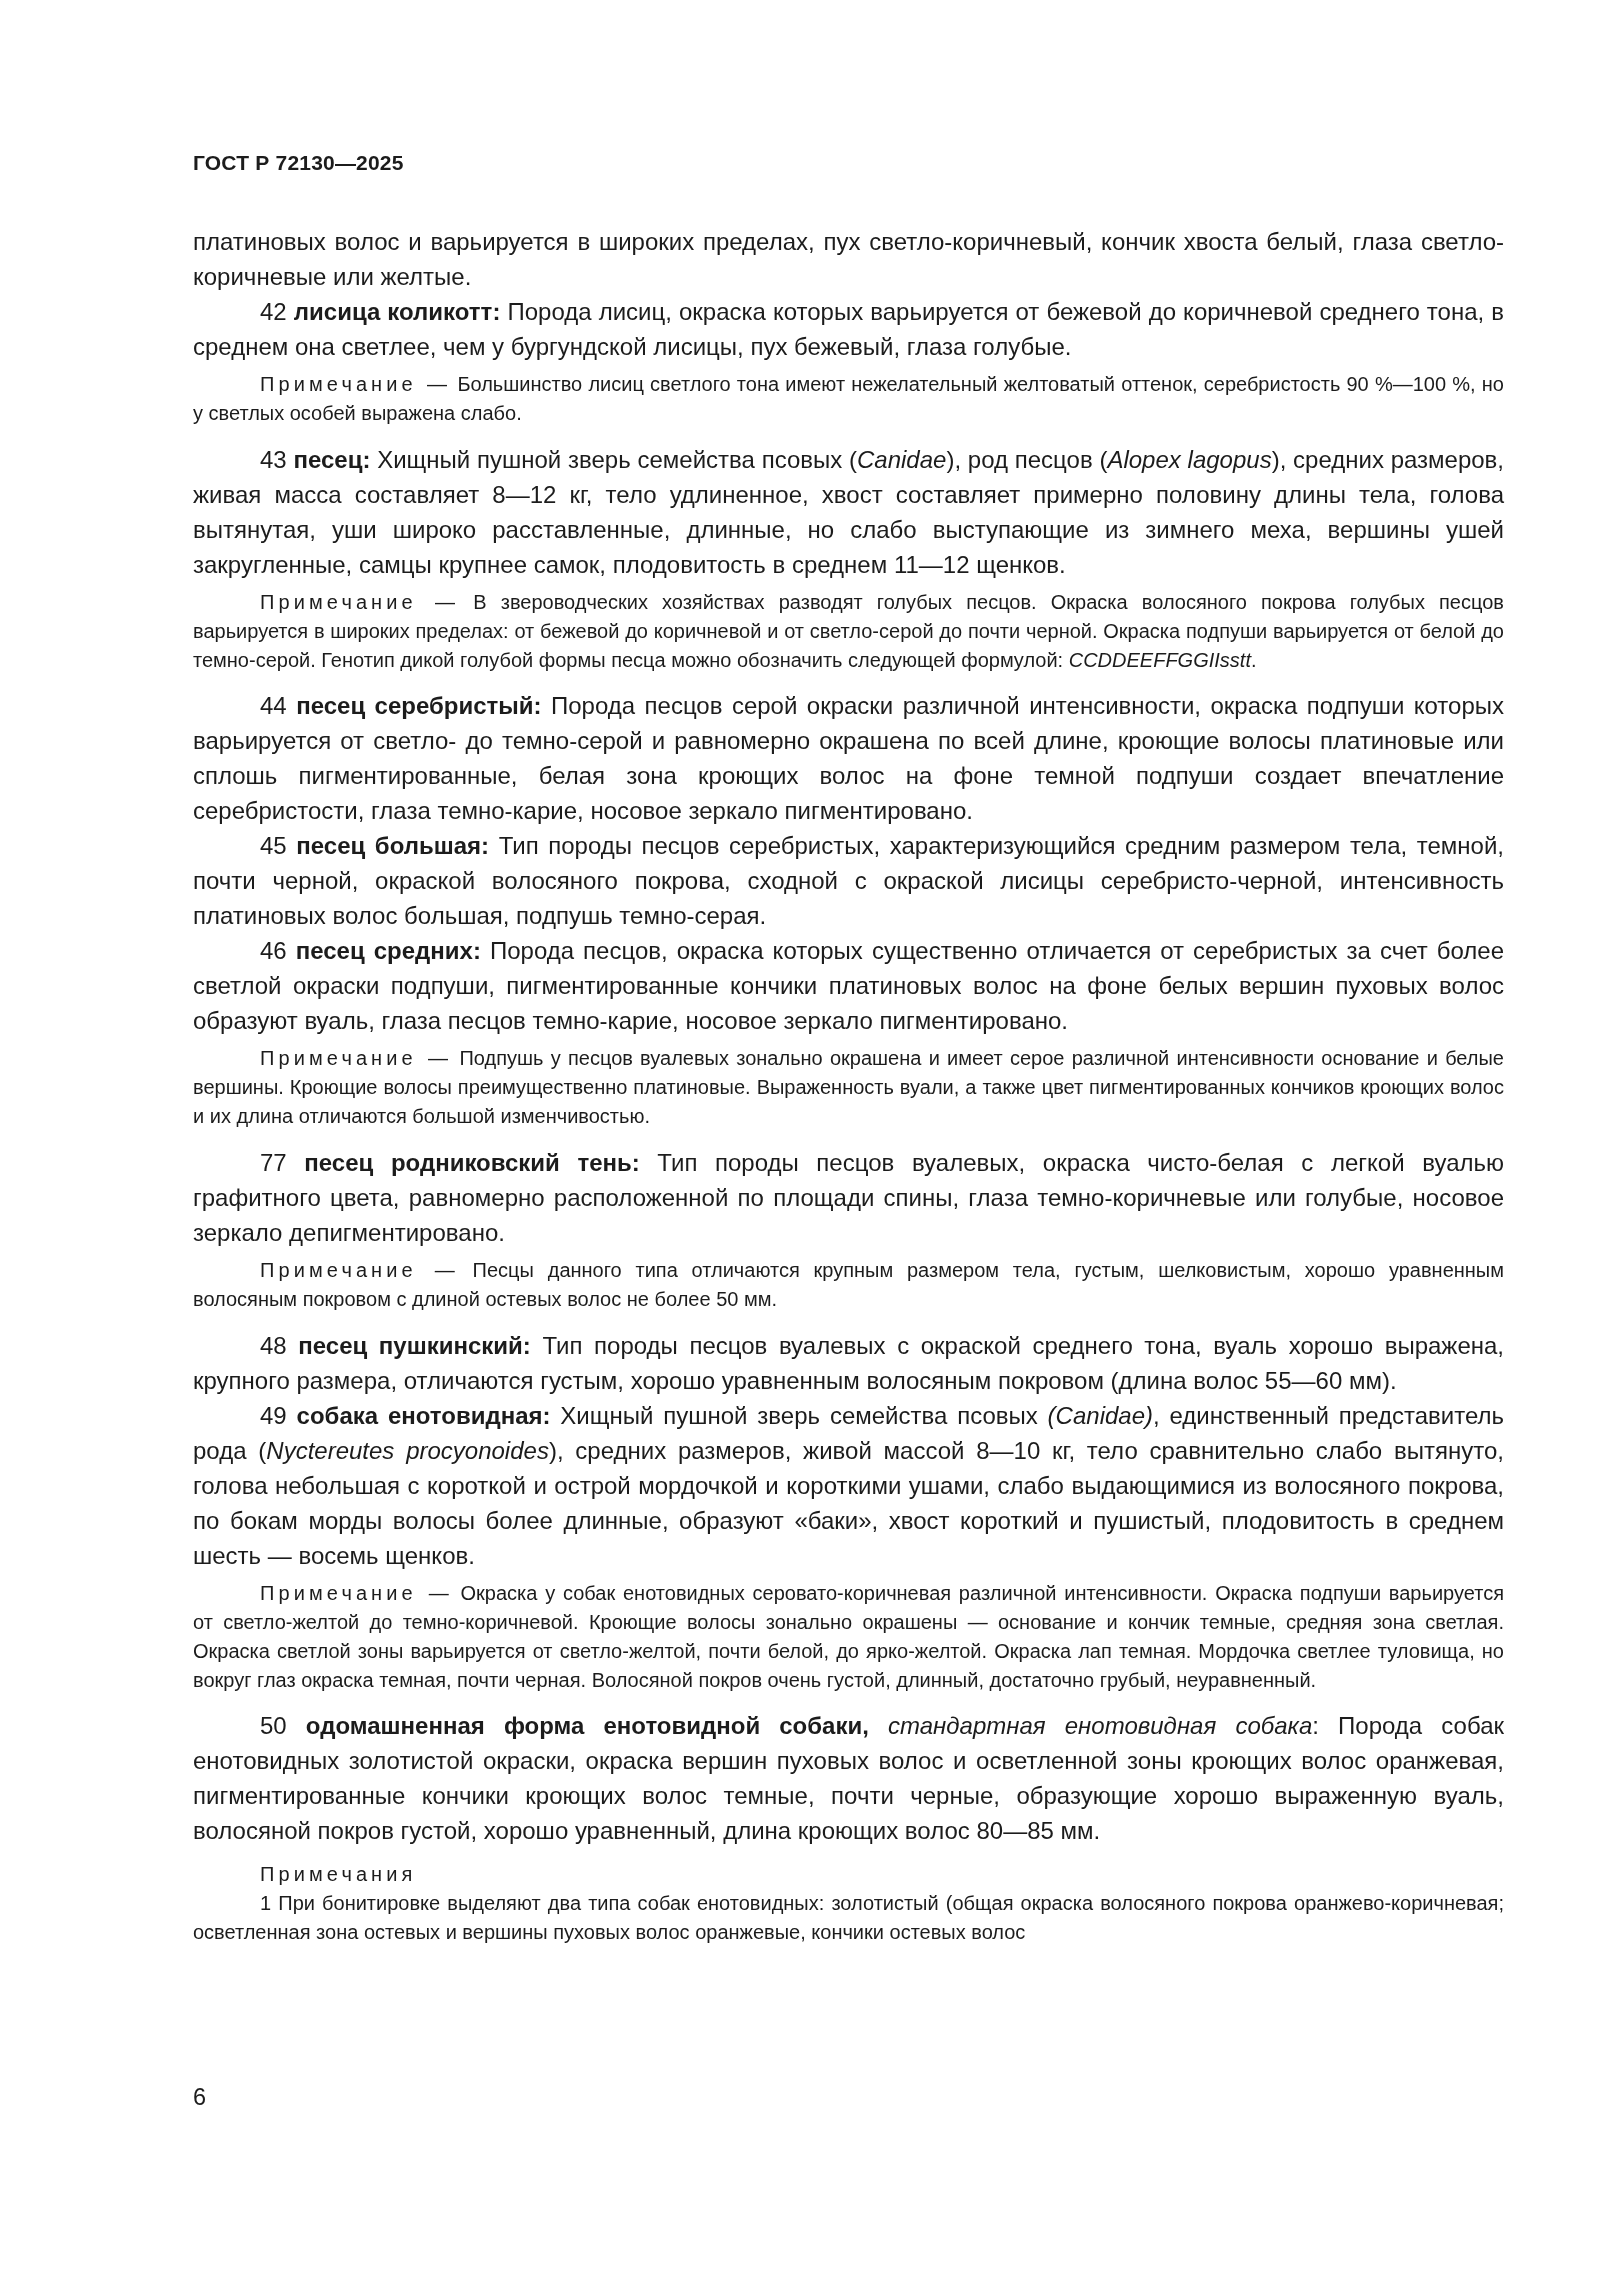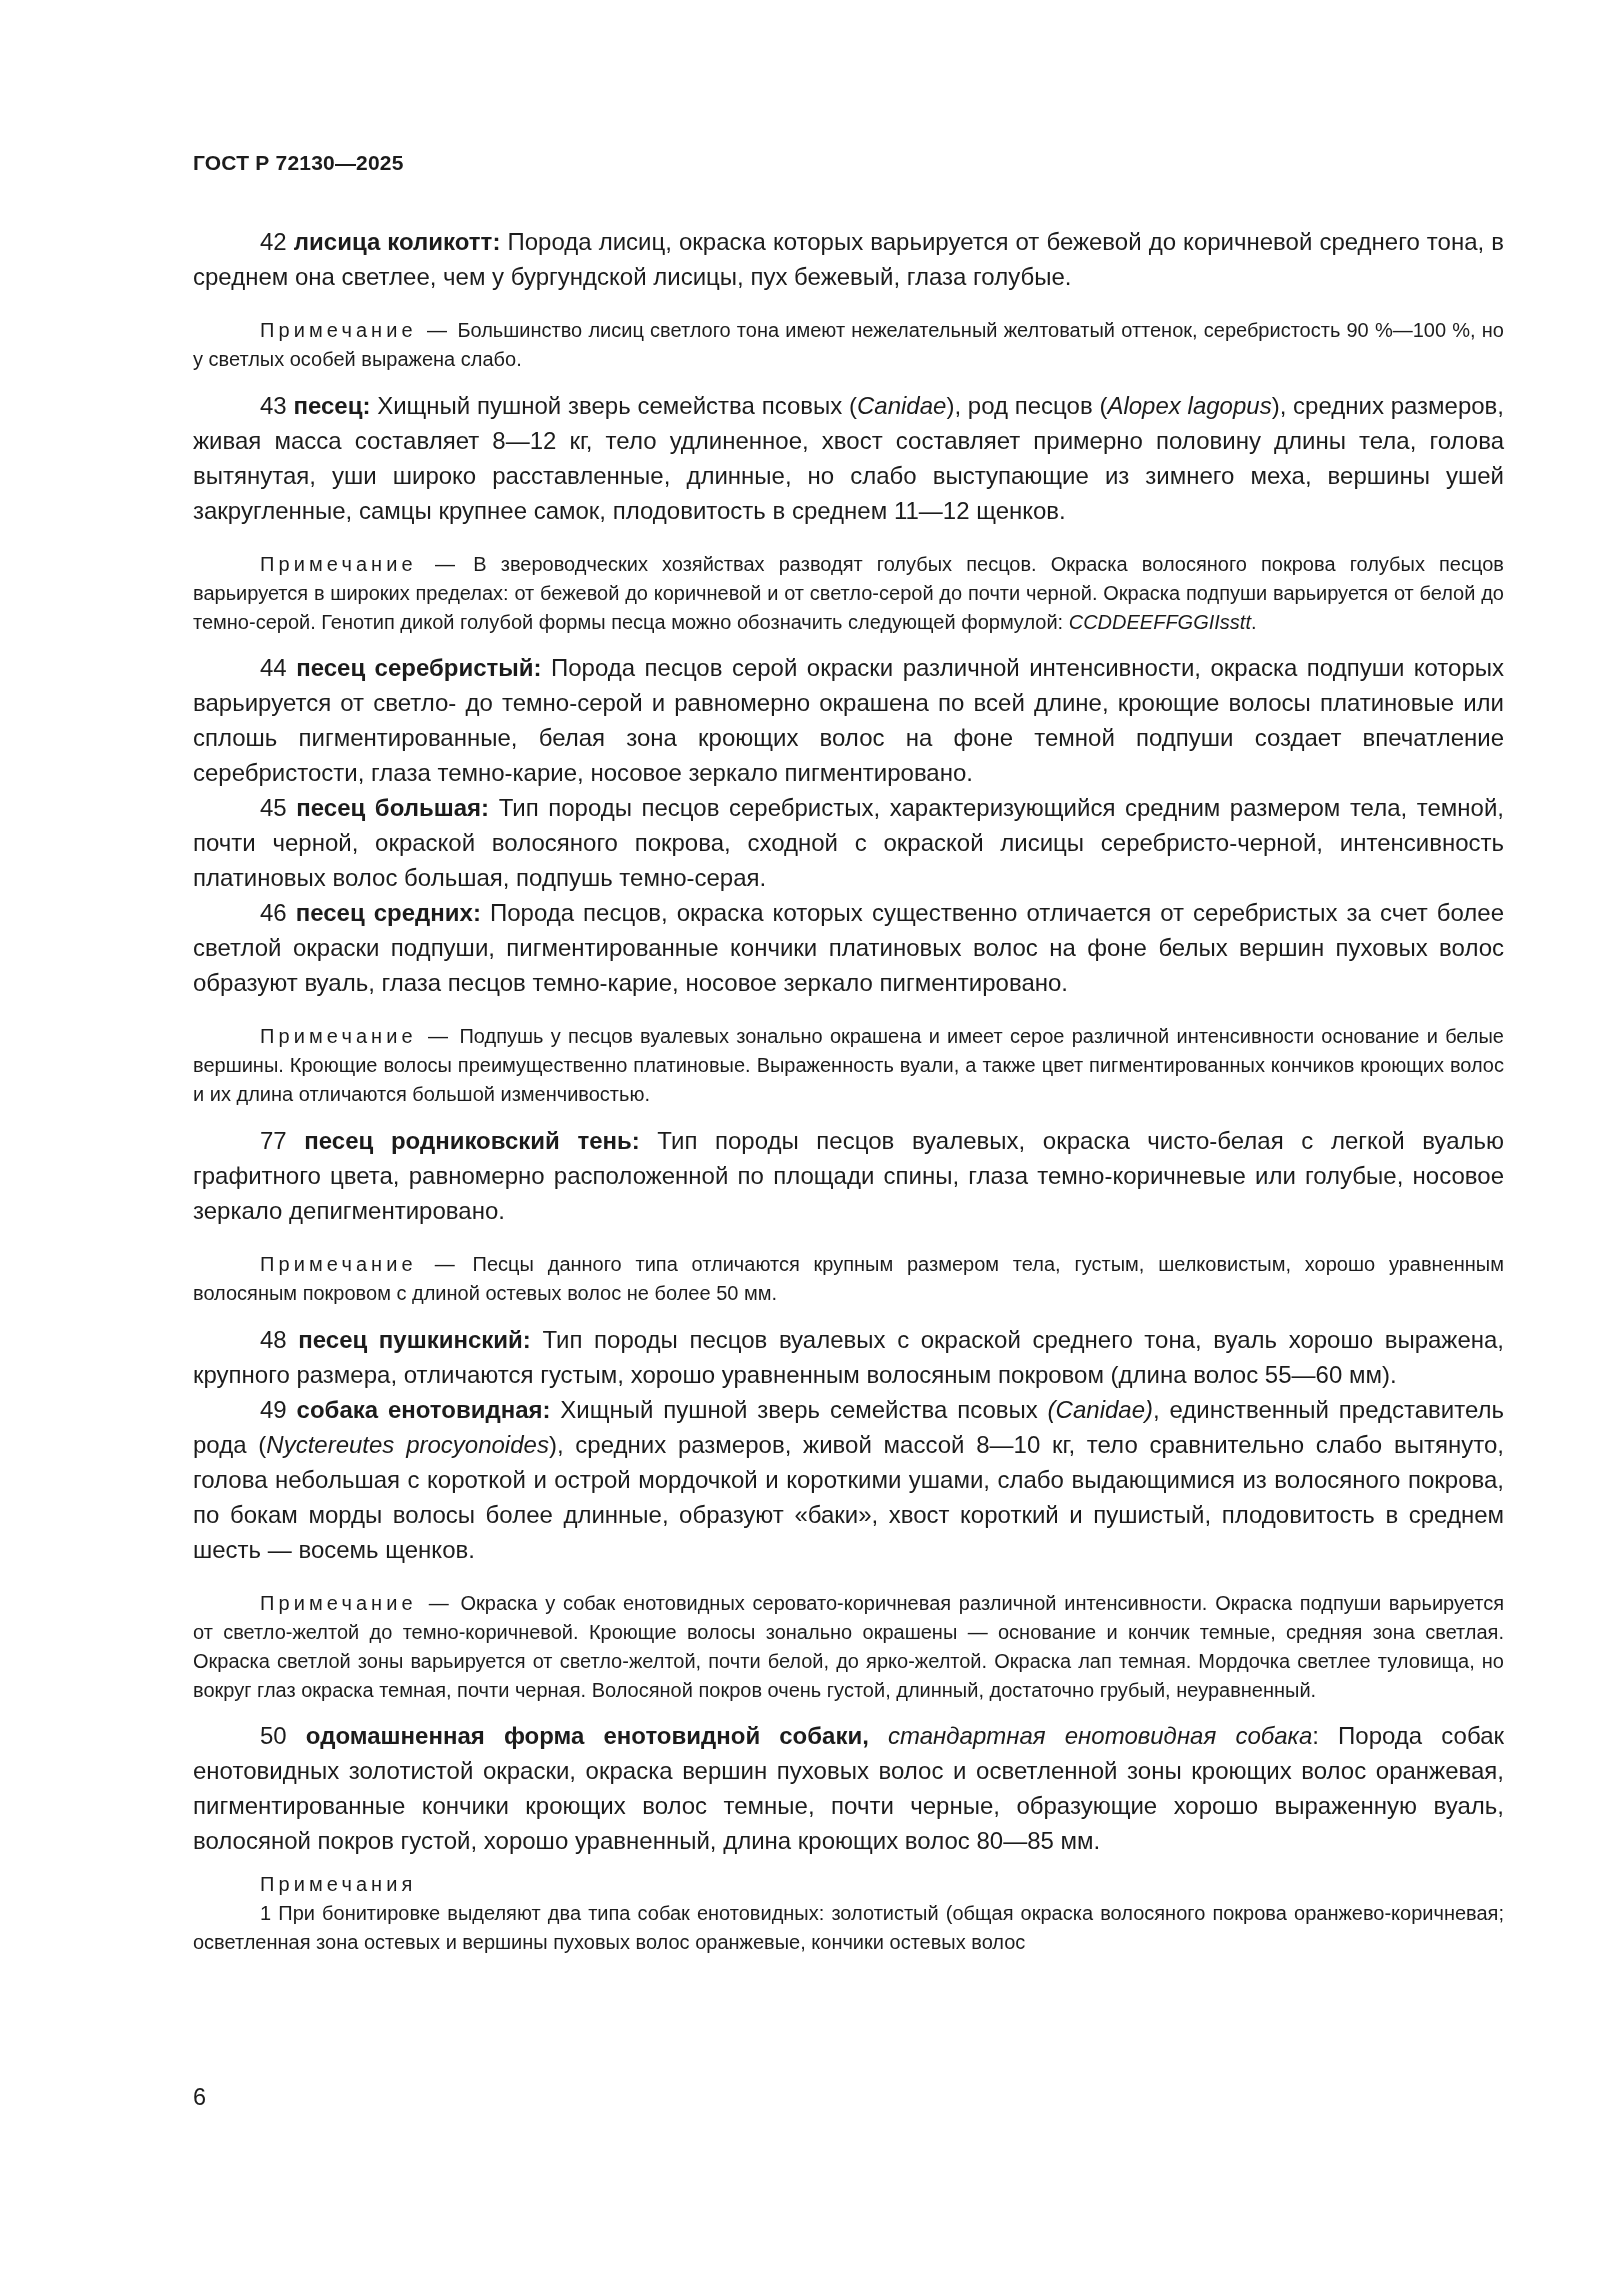--- a/index.html
+++ b/index.html
@@ -14,40 +14,41 @@
   .body {
     font-family: "Liberation Sans", sans-serif; font-size: 24px; line-height: 35px;
     text-align: justify; text-align-last: left; text-indent: 67px;
   }
   .body.cont { text-indent: 0; }
   .term { font-weight: bold; }
   .it { font-style: italic; }
   .note {
     font-family: "Liberation Sans", sans-serif; font-size: 20px; line-height: 29px;
     text-align: justify; text-align-last: left; text-indent: 67px;
-    margin-top: 22px; margin-bottom: 13.7px;
+    margin-top: 6px; margin-bottom: 13.7px;
   }
   .note .label { letter-spacing: 4.1px; }
   .notes-head {
     font-family: "Liberation Sans", sans-serif; font-size: 20px; line-height: 29px;
     text-indent: 67px; letter-spacing: 4.1px; margin-top: 11.8px;
   }
   .note.sub { margin-top: 0; margin-bottom: 4px; }
   .pagenum {
     position: absolute; left: 193px; top: 2084px;
     font-family: "Liberation Sans", sans-serif; font-size: 23.5px;
   }
 </style>
 </head>
 <body>
 
 <div class="header">ГОСТ Р 72130—2025</div>
 
 <div class="content">
 
+  <p class="body cont">платиновых волос и варьируется в широких пределах, пух светло-коричневый, кончик хвоста белый, глаза светло-коричневые или желтые.</p>
 
   <p class="body">
     <span>42</span>
     <span class="term">лисица коликотт:</span><span> Порода лисиц, окраска которых варьируется от бежевой до коричневой среднего тона, в среднем она светлее, чем у бургундской лисицы, пух бежевый, глаза голубые.</span>
   </p>
   <p class="note">
     <span class="label">Примечание —</span>
     <span>Большинство лисиц светлого тона имеют нежелательный желтоватый оттенок, серебристость 90 %—100 %, но у светлых особей выражена слабо.</span>
   </p>
 

